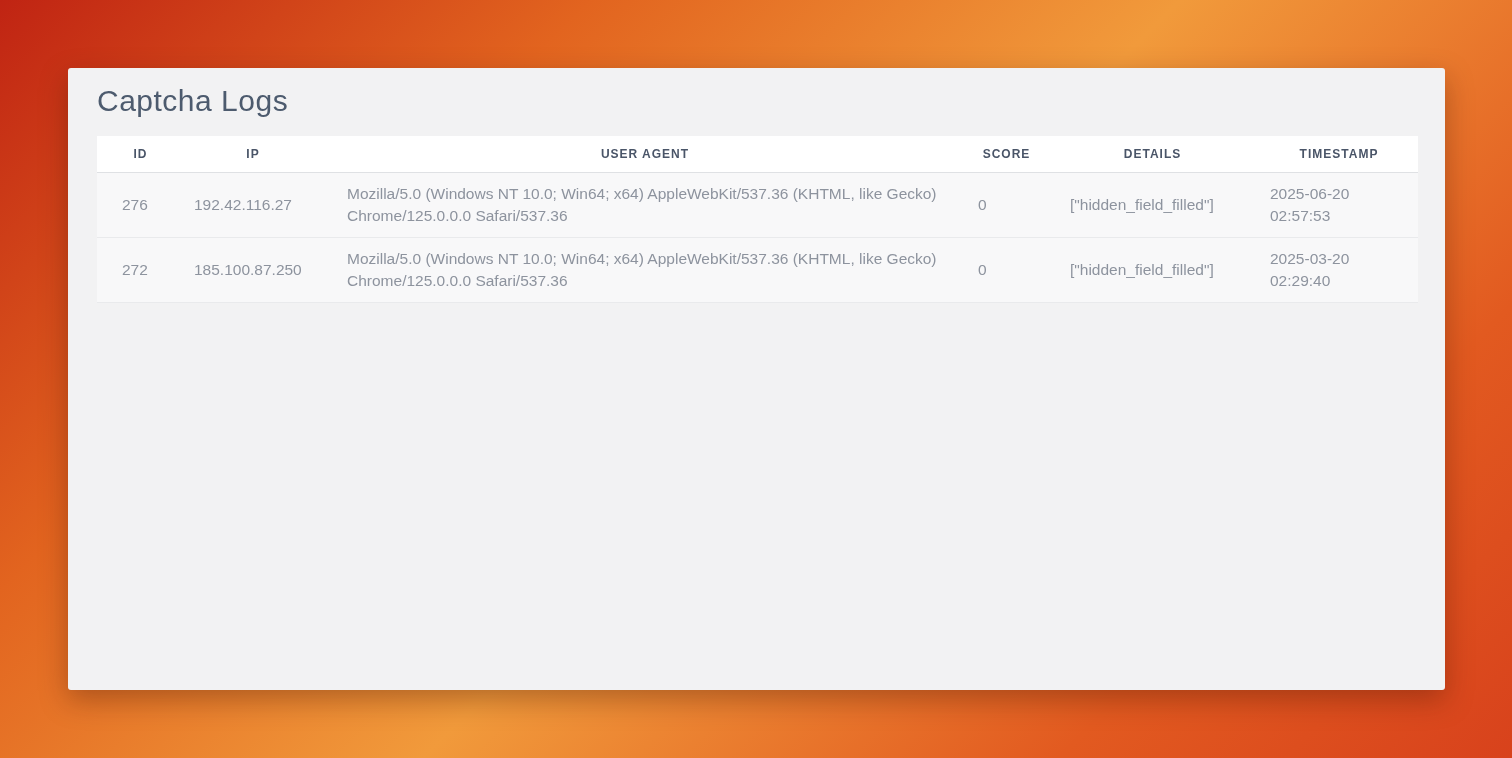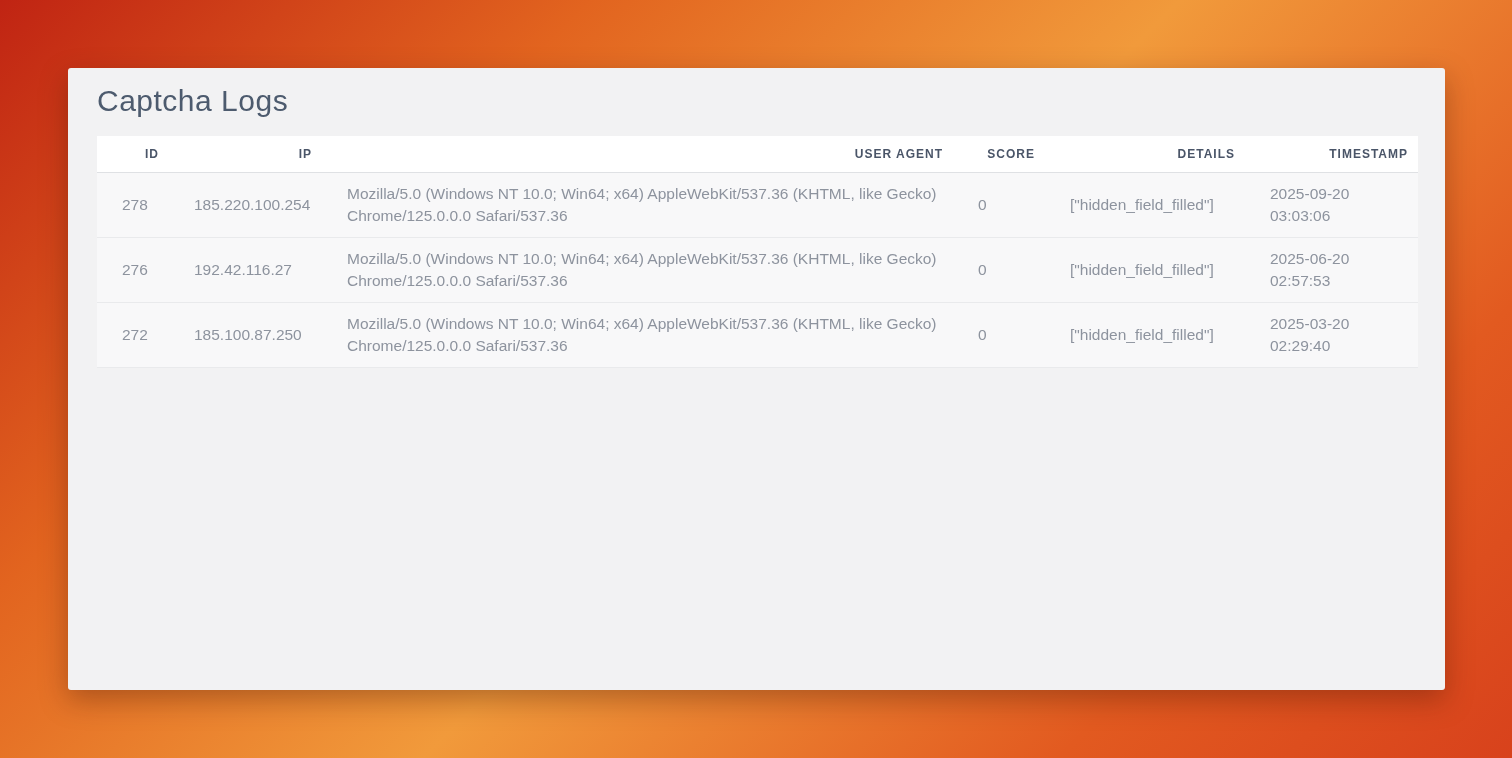--- a/index.html
+++ b/index.html
@@ -51,21 +51,21 @@
 
   col.c-id        { width: 72px; }
   col.c-ip        { width: 153px; }
   col.c-ua        { width: 631px; }
   col.c-score     { width: 92px; }
   col.c-details   { width: 200px; }
   col.c-timestamp { width: 173px; }
 
   thead th {
     height: 36px;
-    text-align: right;
+    text-align: center;
     vertical-align: middle;
     padding: 0 10px 0 25px;
     font-size: 12px;
     font-weight: 700;
     letter-spacing: 1px;
     color: #4a5568;
     background: #ffffff;
     border-bottom: 1px solid #dfe1e4;
     text-transform: uppercase;
     white-space: nowrap;
@@ -108,28 +108,20 @@
           <th>ID</th>
           <th>IP</th>
           <th>USER AGENT</th>
           <th>SCORE</th>
           <th>DETAILS</th>
           <th>TIMESTAMP</th>
         </tr>
       </thead>
       <tbody>
           <tr class="stripe">
-    <td class="cell-id">278</td>
-    <td class="cell-ip">185.220.100.254</td>
-    <td class="cell-ua">Mozilla/5.0 (Windows NT 10.0; Win64; x64) AppleWebKit/537.36 (KHTML, like Gecko) Chrome/125.0.0.0 Safari/537.36</td>
-    <td class="cell-score">0</td>
-    <td class="cell-details">["hidden_field_filled"]</td>
-    <td class="cell-timestamp">2025-09-20 03:03:06</td>
-  </tr>
-          <tr class="stripe">
     <td class="cell-id">276</td>
     <td class="cell-ip">192.42.116.27</td>
     <td class="cell-ua">Mozilla/5.0 (Windows NT 10.0; Win64; x64) AppleWebKit/537.36 (KHTML, like Gecko) Chrome/125.0.0.0 Safari/537.36</td>
     <td class="cell-score">0</td>
     <td class="cell-details">["hidden_field_filled"]</td>
     <td class="cell-timestamp">2025-06-20 02:57:53</td>
   </tr>
           <tr class="stripe">
     <td class="cell-id">272</td>
     <td class="cell-ip">185.100.87.250</td>

